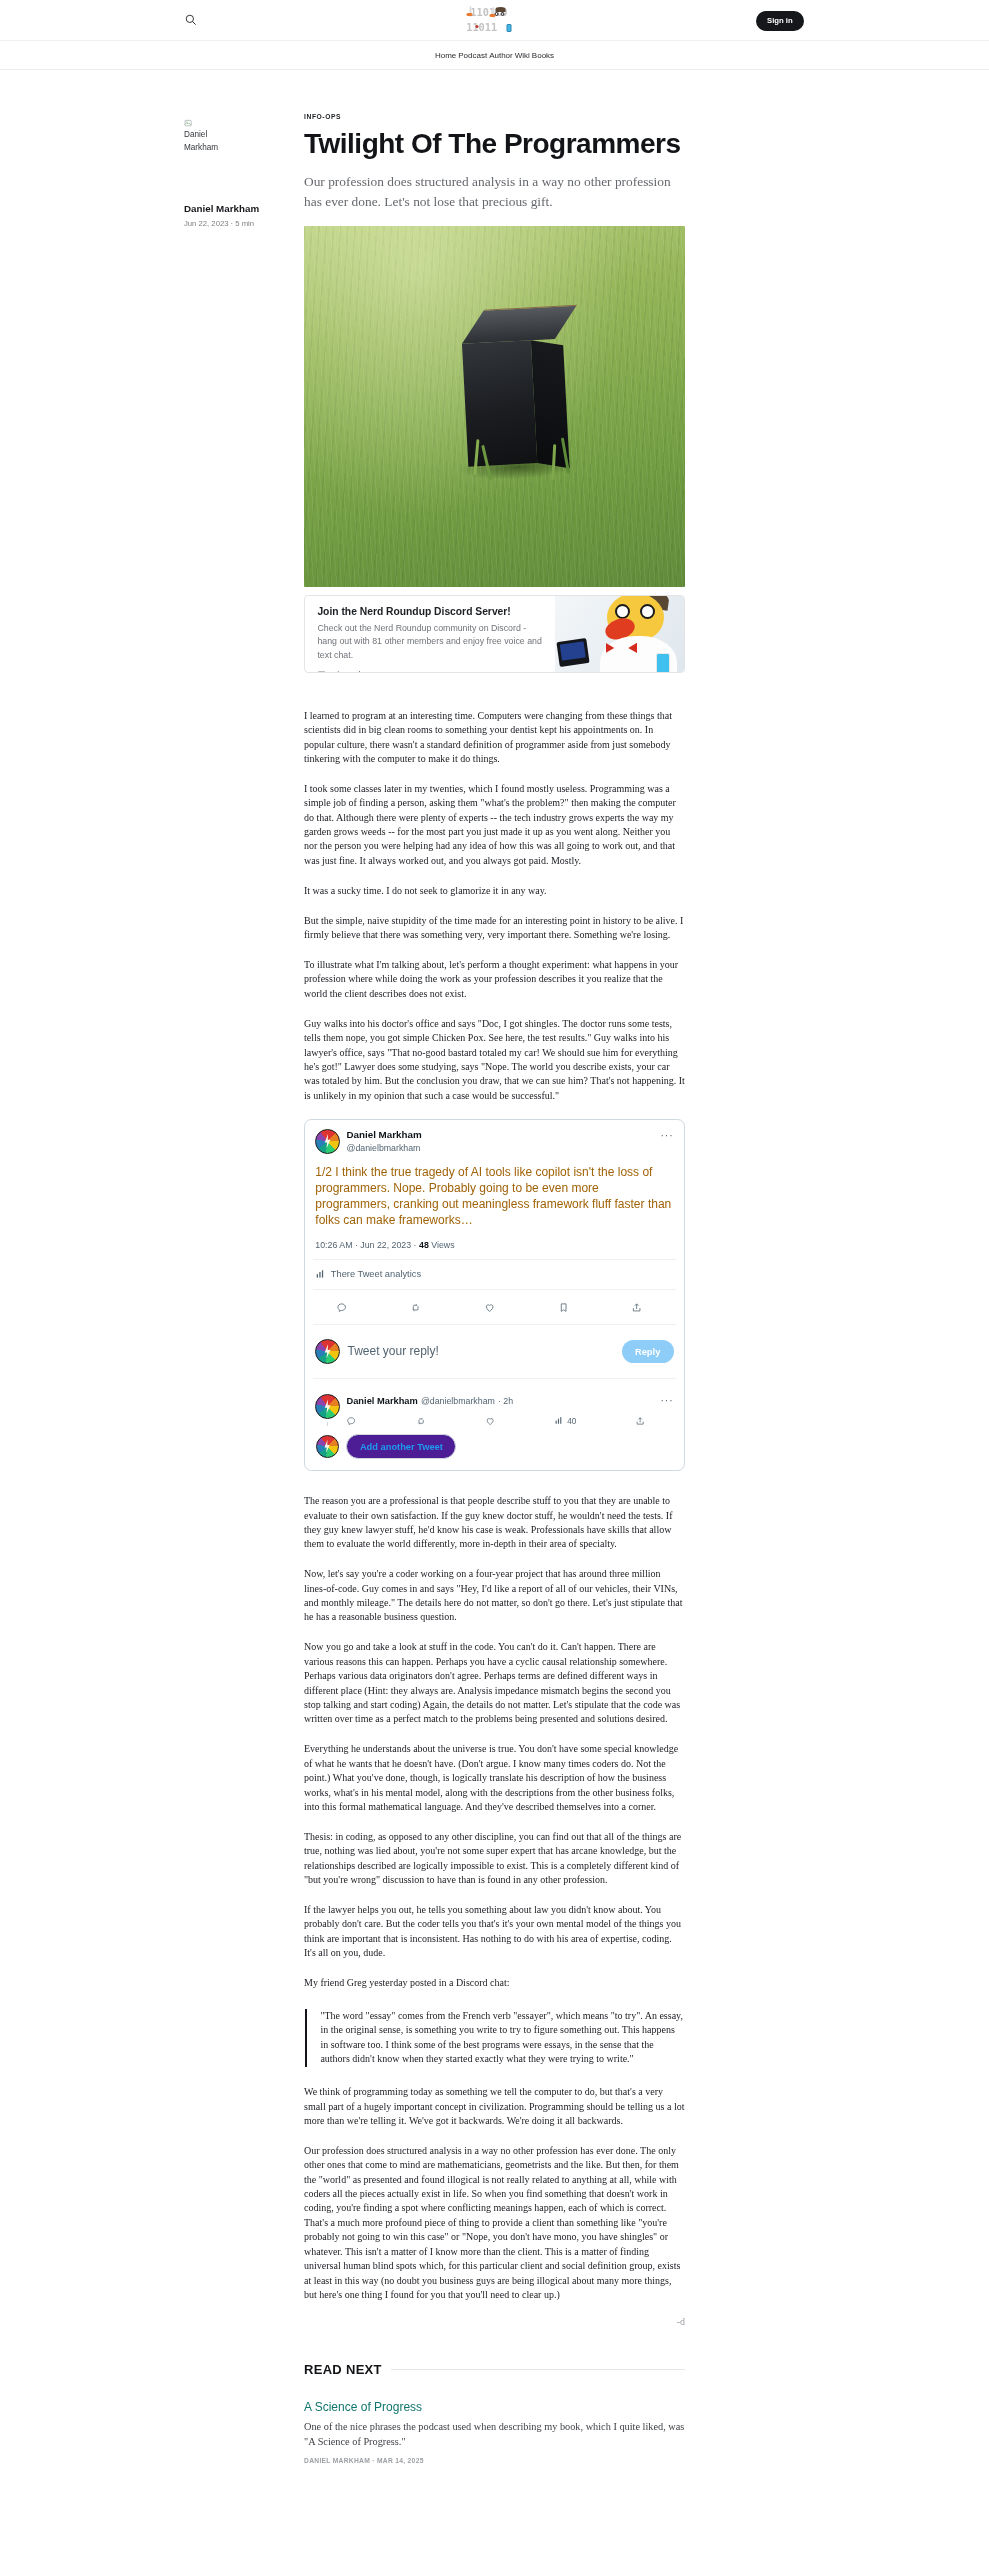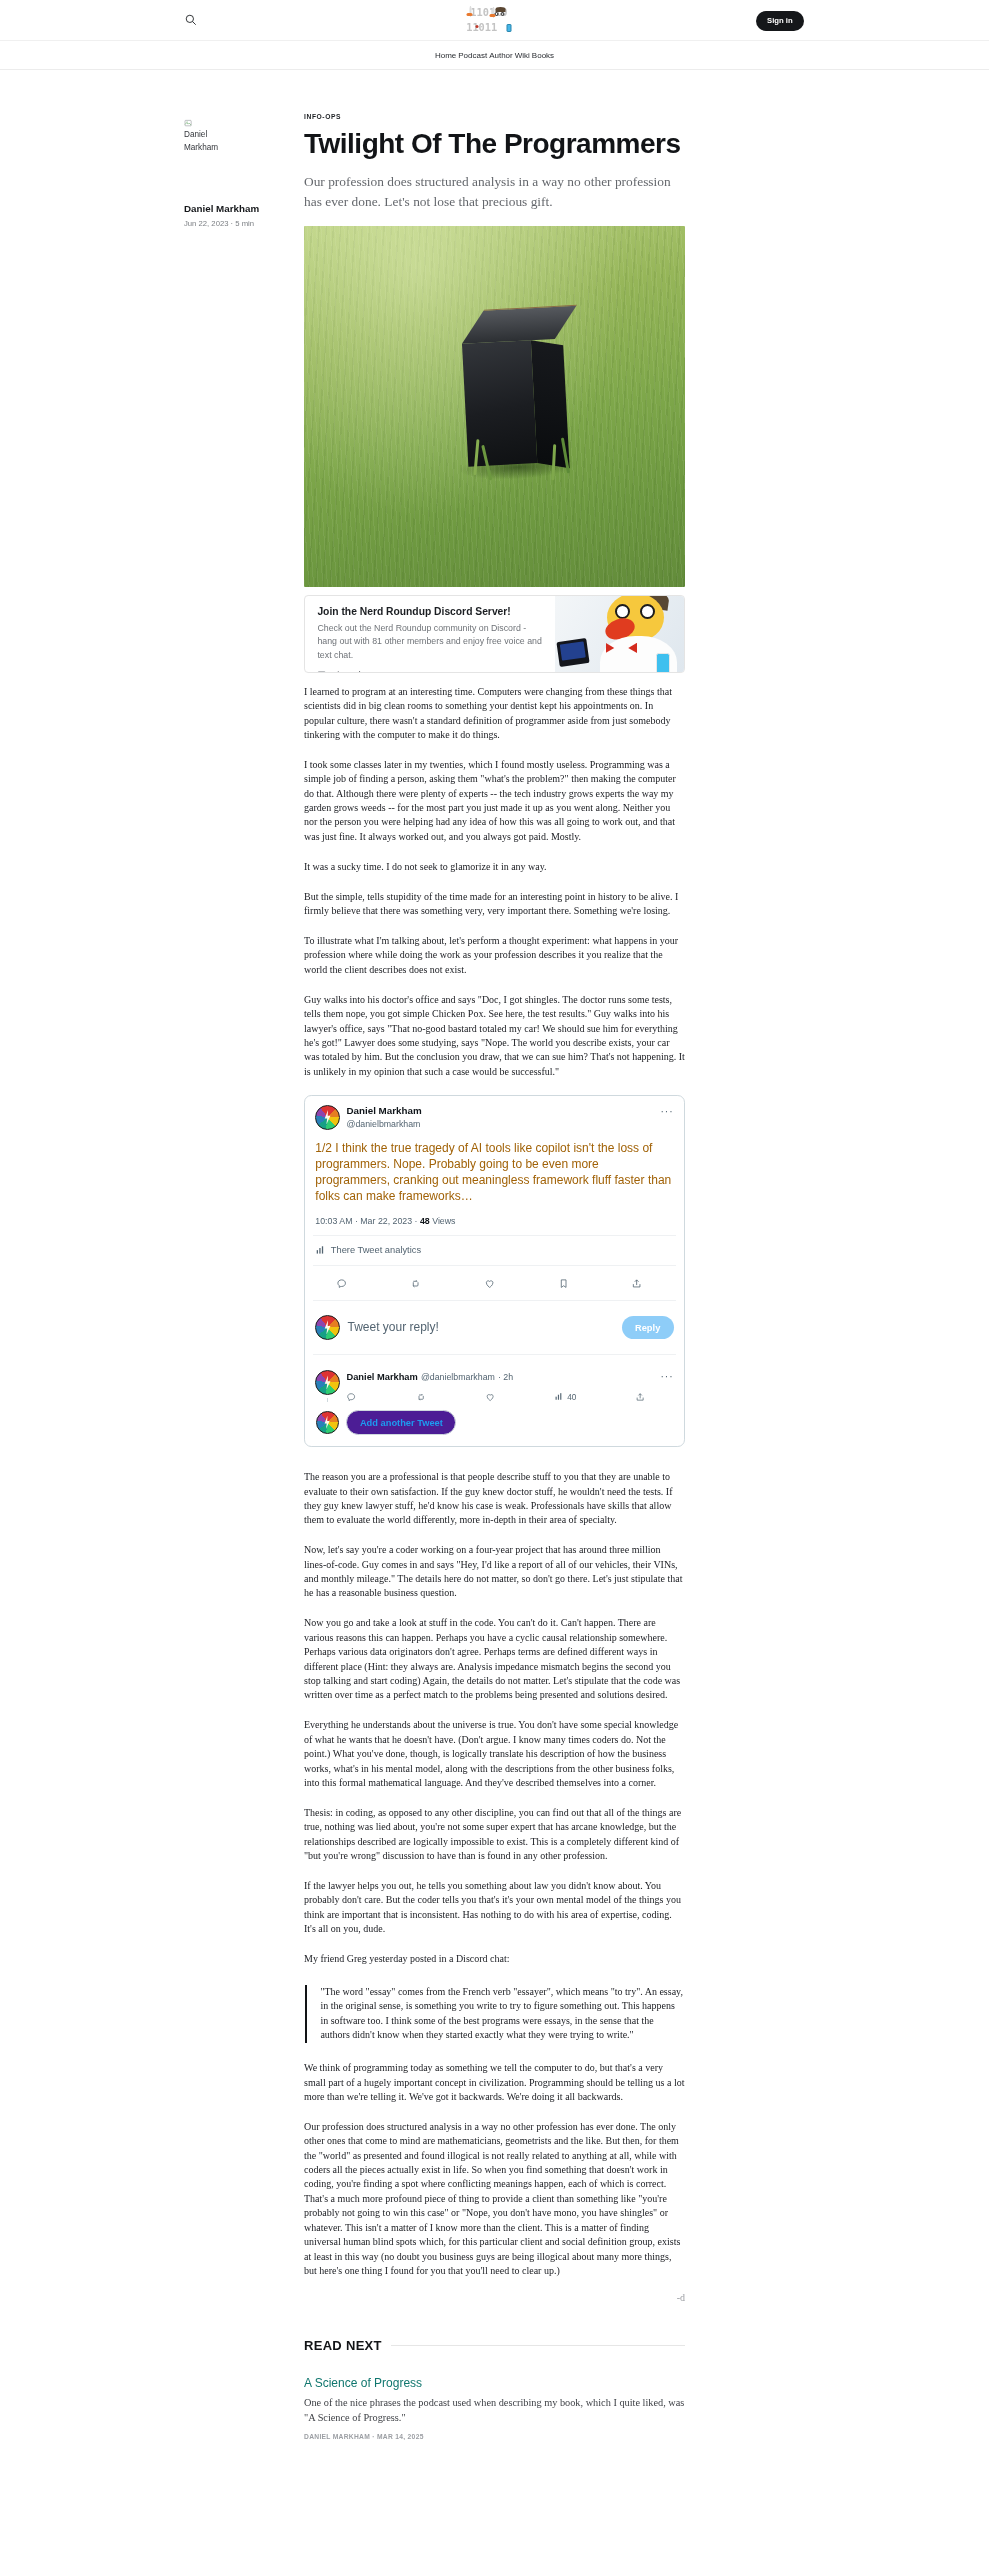--- a/index.html
+++ b/index.html
@@ -72,21 +72,21 @@
   .dd-s1 { right:54px; } .dd-s2 { right:29px; }
   .dd-beak { position:absolute; right:49px; top:23px; width:30px; height:19.6px; background:#e03c1f; border-radius:50%; transform:rotate(-18deg); }
   .dd-body { position:absolute; right:7.2px; top:40px; width:77px; height:57px; background:#fdfdfd; border-radius:46% 46% 30% 30%; }
   .dd-bow { position:absolute; right:61px; top:47px; width:17.5px; height:10.3px; background:#d42b1e; clip-path:polygon(0 0,50% 50%,0 100%,0 0); }
   .dd-bow2 { position:absolute; right:47px; top:47px; width:17.5px; height:10.3px; background:#d42b1e; clip-path:polygon(100% 0,50% 50%,100% 100%,100% 0); }
   .dd-laptop { position:absolute; right:96px; top:44px; width:30px; height:25px; background:#14161c; border-radius:2.1px; transform:rotate(-8deg); }
   .dd-screen { position:absolute; inset:2.6px 3.1px 6.2px 3.1px; background:#23418f; border-radius:1px; }
   .dd-phone { position:absolute; right:14.4px; top:57px; width:13.4px; height:24px; background:#3fc0ef; border:1px solid #e8e8e8; border-radius:2.6px; }
 
   
-  .body-copy { margin-top:12px; font-family:"Liberation Serif", serif; font-size:10px; line-height:14.4px; color:#202227; }
+  .body-copy { margin-top:36px; font-family:"Liberation Serif", serif; font-size:10px; line-height:14.4px; color:#202227; }
   .body-copy p { margin-bottom:15.5px; }
   blockquote { margin:18.5px 0 18.5px 1px; padding-left:13.4px; border-left:2.1px solid #121417; }
   blockquote p { margin-bottom:0 !important; }
   .signoff { text-align:right; color:#9a9da2; margin-top:-3.1px; }
 
   
   .tweet-card { border:0.5px solid #cfd9de; border-radius:7.2px; margin:7.2px 0 23px 0; padding:9.3px 10.3px 5.2px 10.3px; font-family:"Liberation Sans",sans-serif; color:#0f1419; background:#fff; }
   .t-head { display:flex; align-items:flex-start; gap:6.2px; }
   .t-av { width:25px; height:25px; border-radius:50%; background:conic-gradient(#d33 0 12%,#e67e22 12% 25%,#f1c40f 25% 38%,#2ecc71 38% 52%,#16a085 52% 64%,#2980b9 64% 78%,#8e44ad 78% 90%,#d33 90% 100%); border:1px solid #1a1a1a; position:relative; flex:0 0 auto; cursor:pointer; }
   .t-av .bolt { position:absolute; left:7.2px; top:4.1px; width:8.2px; height:14.4px; background:#fffbe8; clip-path:polygon(55% 0,15% 58%,45% 58%,35% 100%,85% 40%,52% 40%); }
@@ -219,38 +219,38 @@
           <div class="dd-screen"></div>
         </div>
       <div class="dd-phone"></div>
     </div>
   </div>
 
   <div class="body-copy">
     <p>I learned to program at an interesting time. Computers were changing from these things that scientists did in big clean rooms to something your dentist kept his appointments on. In popular culture, there wasn't a standard definition of programmer aside from just somebody tinkering with the computer to make it do things.</p>
     <p>I took some classes later in my twenties, which I found mostly useless. Programming was a simple job of finding a person, asking them "what's the problem?" then making the computer do that. Although there were plenty of experts -- the tech industry grows experts the way my garden grows weeds -- for the most part you just made it up as you went along. Neither you nor the person you were helping had any idea of how this was all going to work out, and that was just fine. It always worked out, and you always got paid. Mostly.</p>
     <p>It was a sucky time. I do not seek to glamorize it in any way.</p>
-    <p>But the simple, tells stupidity of the time made for an interesting point in history to be alive. I firmly believe that there was something very, very important there. Something we're losing.</p>
+    <p>But the simple, naive stupidity of the time made for an interesting point in history to be alive. I firmly believe that there was something very, very important there. Something we're losing.</p>
     <p>To illustrate what I'm talking about, let's perform a thought experiment: what happens in your profession where while doing the work as your profession describes it you realize that the world the client describes does not exist.</p>
     <p>Guy walks into his doctor's office and says "Doc, I got shingles. The doctor runs some tests, tells them nope, you got simple Chicken Pox. See here, the test results." Guy walks into his lawyer's office, says "That no-good bastard totaled my car! We should sue him for everything he's got!" Lawyer does some studying, says "Nope. The world you describe exists, your car was totaled by him. But the conclusion you draw, that we can sue him? That's not happening. It is unlikely in my opinion that such a case would be successful."</p>
 
     <div class="tweet-card">
       <div class="t-head">
         <div class="t-av">
             <div class="bolt"></div>
           </div>
         <div>
           <div class="t-name">Daniel Markham</div>
           <div class="t-handle">@danielbmarkham</div>
         </div>
         <div class="t-menu">···</div>
       </div>
       <div class="t-text">1/2 I think the true tragedy of AI tools like copilot isn't the loss of programmers. Nope. Probably going to be even more programmers, cranking out meaningless framework fluff faster than folks can make frameworks…</div>
       <div class="t-time">
-        <span>10:03 AM · Mar 22, 2023</span> ·
+        <span>10:26 AM · Jun 22, 2023</span> ·
         <b>48</b>
         <span>Views</span>
       </div>
       <div class="t-divider"></div>
       <div class="t-analytics">
         <svg width="10.3" height="10.3" viewBox="0 0 24 24" fill="#536471">
             <rect x="4" y="12" width="3" height="8"></rect>
             <rect x="10" y="7" width="3" height="13"></rect>
             <rect x="16" y="3" width="3" height="17"></rect>
           </svg>

